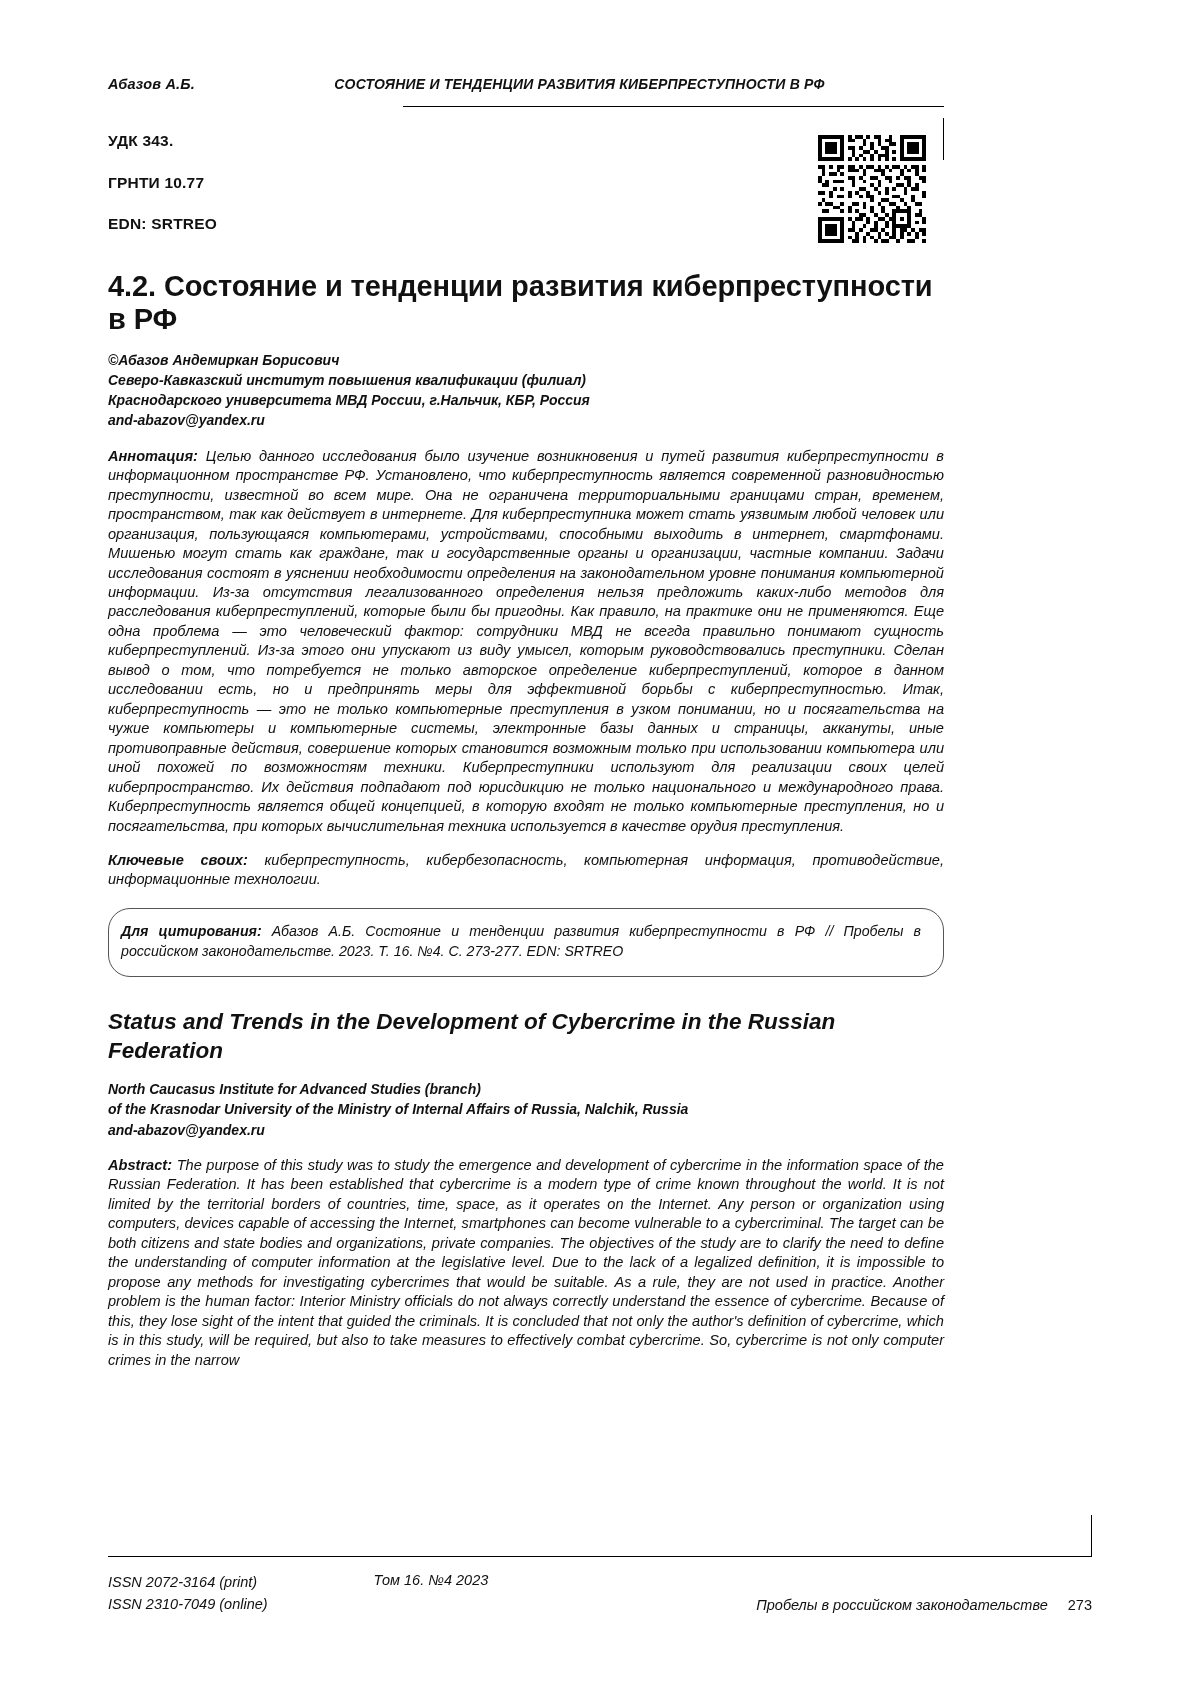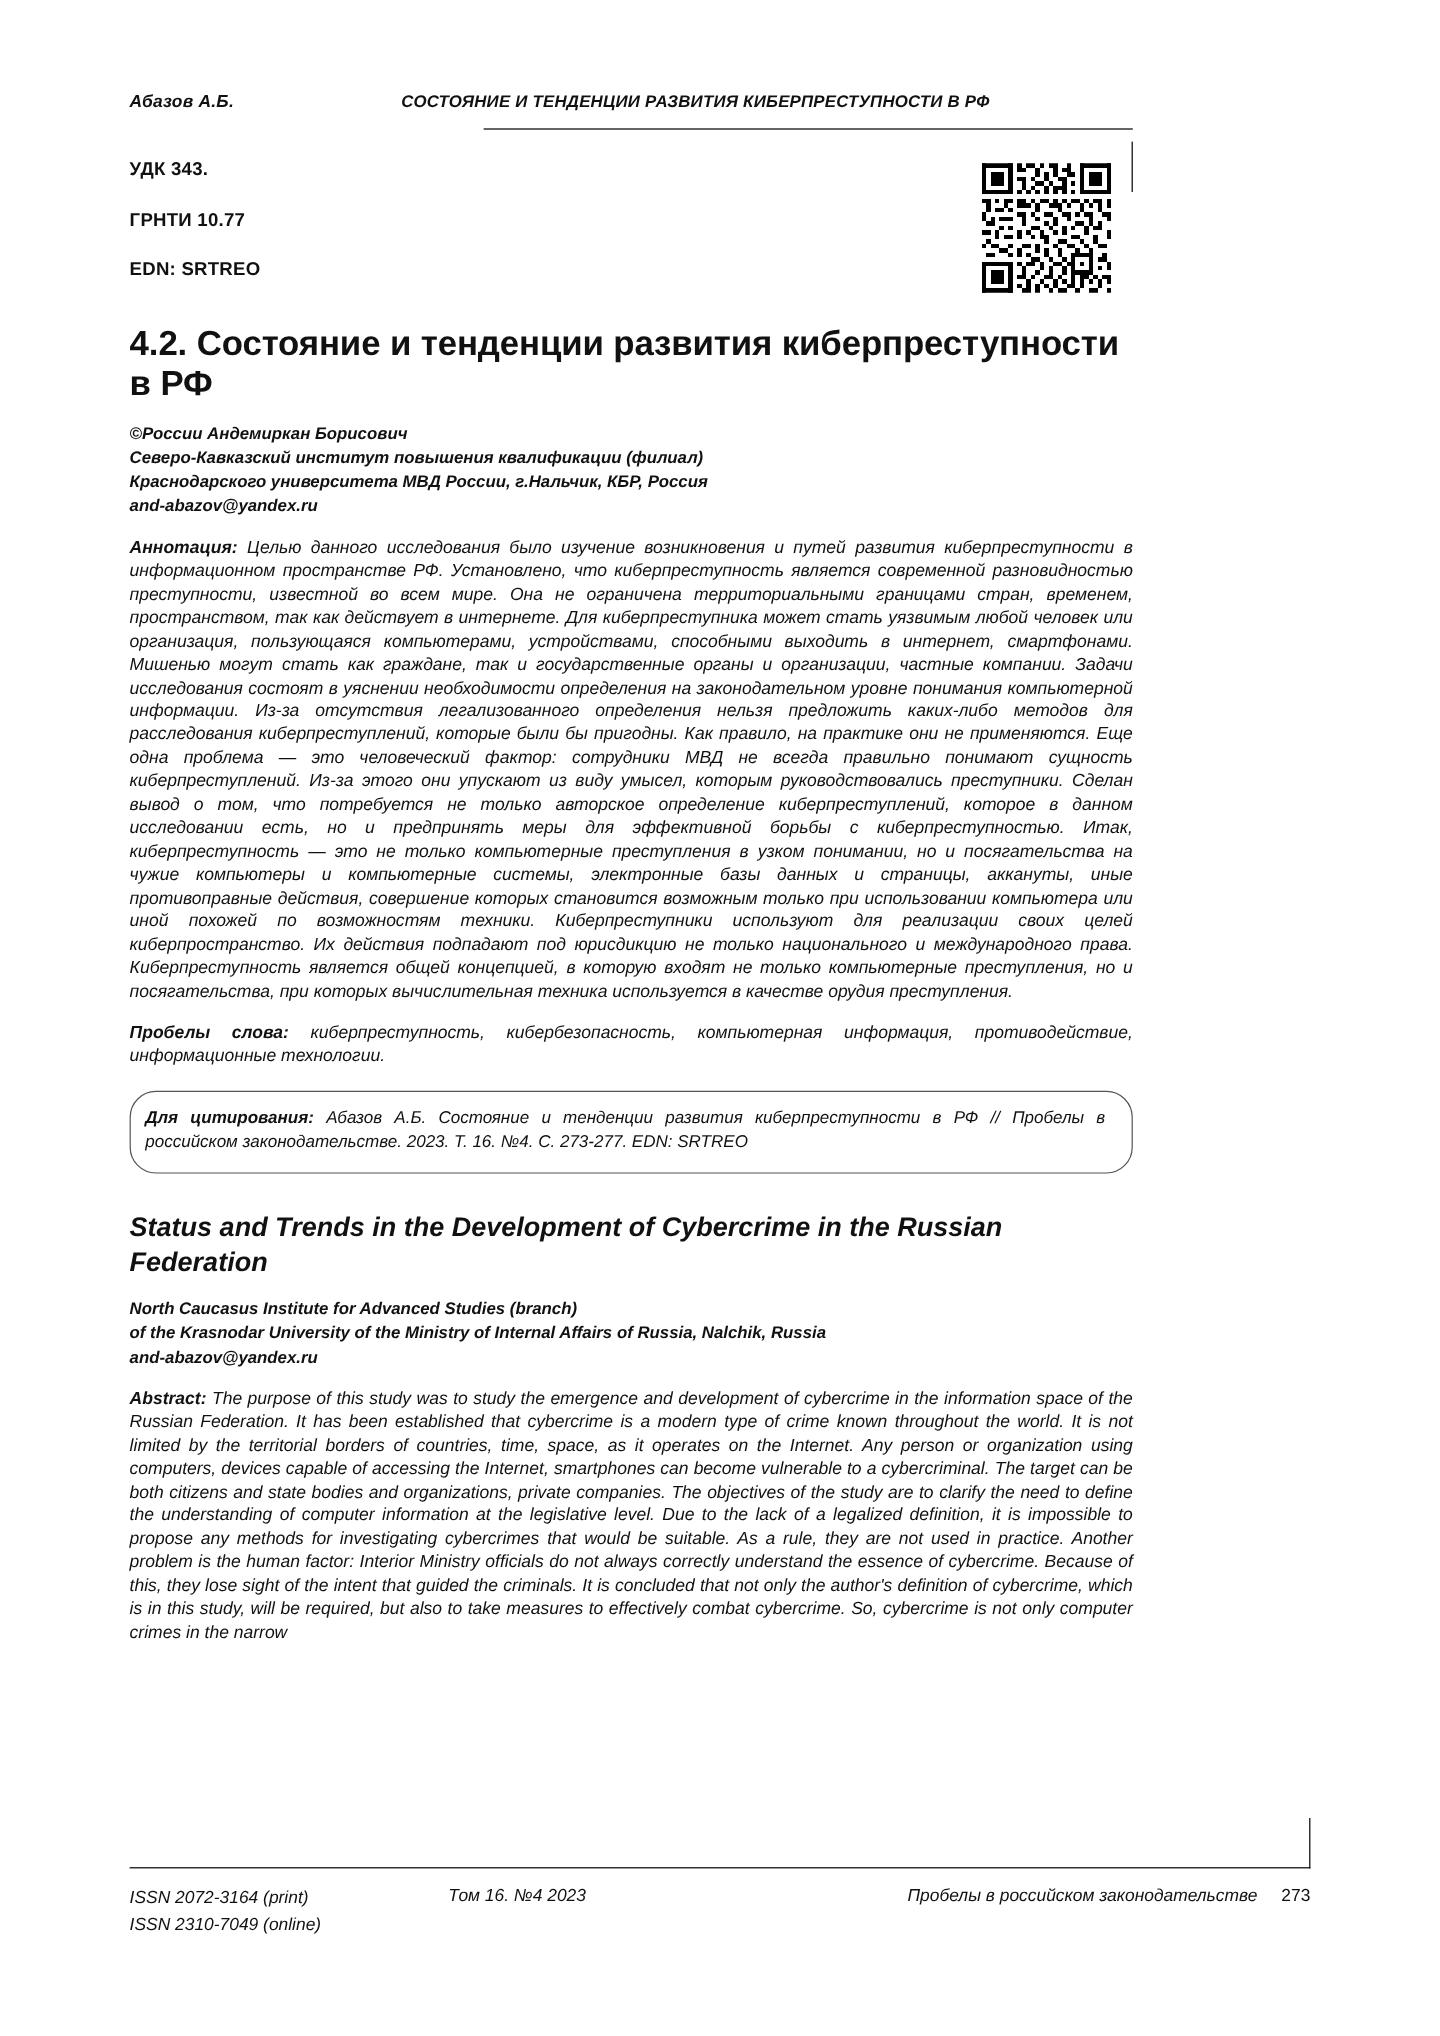--- a/index.html
+++ b/index.html
@@ -149,21 +149,21 @@
     left: 108px;
     right: 108px;
     top: 1572px;
     display: flex;
     align-items: flex-start;
     font-style: italic;
     font-size: 14.5px;
   }
   .footer .issn { line-height: 1.5; white-space: nowrap; }
   .footer .vol { flex: 0 0 auto; margin-left: 106px; text-align: center; }
-  .footer .right { margin-left: auto; white-space: nowrap; }
+  .footer .right { margin-left: auto; white-space: nowrap; margin-top: 25px; }
   .footer .pageno { font-style: normal; font-weight: normal; margin-left: 16px; }
 </style>
 </head>
 <body>
 
 <div class="page">
 
   <div class="runhead">
     <span class="author">Абазов А.Б.</span>
     <span class="title">СОСТОЯНИЕ И ТЕНДЕНЦИИ РАЗВИТИЯ КИБЕРПРЕСТУПНОСТИ В РФ</span>
@@ -366,29 +366,29 @@
           <rect x="21" y="28" width="1" height="1"></rect>
             <rect x="28" y="28" width="1" height="1"></rect>
         </g>
       </svg>
     </div>
   </div>
 
   <h1 class="ru-title">4.2. Состояние и тенденции развития киберпреступности в РФ</h1>
 
   <div class="affil">
-    <div>©России Андемиркан Борисович</div>
+    <div>©Абазов Андемиркан Борисович</div>
     <div>Северо-Кавказский институт повышения квалификации (филиал)</div>
     <div>Краснодарского университета МВД России, г.Нальчик, КБР, Россия</div>
     <div class="mail">and-abazov@yandex.ru</div>
   </div>
 
   <p class="abstract"><b>Аннотация:</b><span> Целью данного исследования было изучение возникновения и путей развития киберпреступности в информационном пространстве РФ. Установлено, что киберпреступность является современной разновидностью преступности, известной во всем мире. Она не ограничена территориальными границами стран, временем, пространством, так как действует в интернете. Для киберпреступника может стать уязвимым любой человек или организация, пользующаяся компьютерами, устройствами, способными выходить в интернет, смартфонами. Мишенью могут стать как граждане, так и государственные органы и организации, частные компании. Задачи исследования состоят в уяснении необходимости определения на законодательном уровне понимания компьютерной информации. Из-за отсутствия легализованного определения нельзя предложить каких-либо методов для расследования киберпреступлений, которые были бы пригодны. Как правило, на практике они не применяются. Еще одна проблема — это человеческий фактор: сотрудники МВД не всегда правильно понимают сущность киберпреступлений. Из-за этого они упускают из виду умысел, которым руководствовались преступники. Сделан вывод о том, что потребуется не только авторское определение киберпреступлений, которое в данном исследовании есть, но и предпринять меры для эффективной борьбы с киберпреступностью. Итак, киберпреступность — это не только компьютерные преступления в узком понимании, но и посягательства на чужие компьютеры и компьютерные системы, электронные базы данных и страницы, аккануты, иные противоправные действия, совершение которых становится возможным только при использовании компьютера или иной похожей по возможностям техники. Киберпреступники используют для реализации своих целей киберпространство. Их действия подпадают под юрисдикцию не только национального и международного права. Киберпреступность является общей концепцией, в которую входят не только компьютерные преступления, но и посягательства, при которых вычислительная техника используется в качестве орудия преступления.</span></p>
 
-  <p class="kw"><b>Пробелы слова:</b><span> киберпреступность, кибербезопасность, компьютерная информация, противодействие, информационные технологии.</span></p>
+  <p class="kw"><b>Ключевые своих:</b><span> киберпреступность, кибербезопасность, компьютерная информация, противодействие, информационные технологии.</span></p>
 
   <div class="cite-box"><b>Для цитирования:</b><span> Абазов А.Б. Состояние и тенденции развития киберпреступности в РФ // Пробелы в российском законодательстве. 2023. Т. 16. №4. С. 273-277. EDN: SRTREO</span></div>
 
   <h2 class="en-title">Status and Trends in the Development of Cybercrime in the Russian Federation</h2>
 
   <div class="affil-en">
     <div>North Caucasus Institute for Advanced Studies (branch)</div>
     <div>of the Krasnodar University of the Ministry of Internal Affairs of Russia, Nalchik, Russia</div>
     <div>and-abazov@yandex.ru</div>
   </div>

